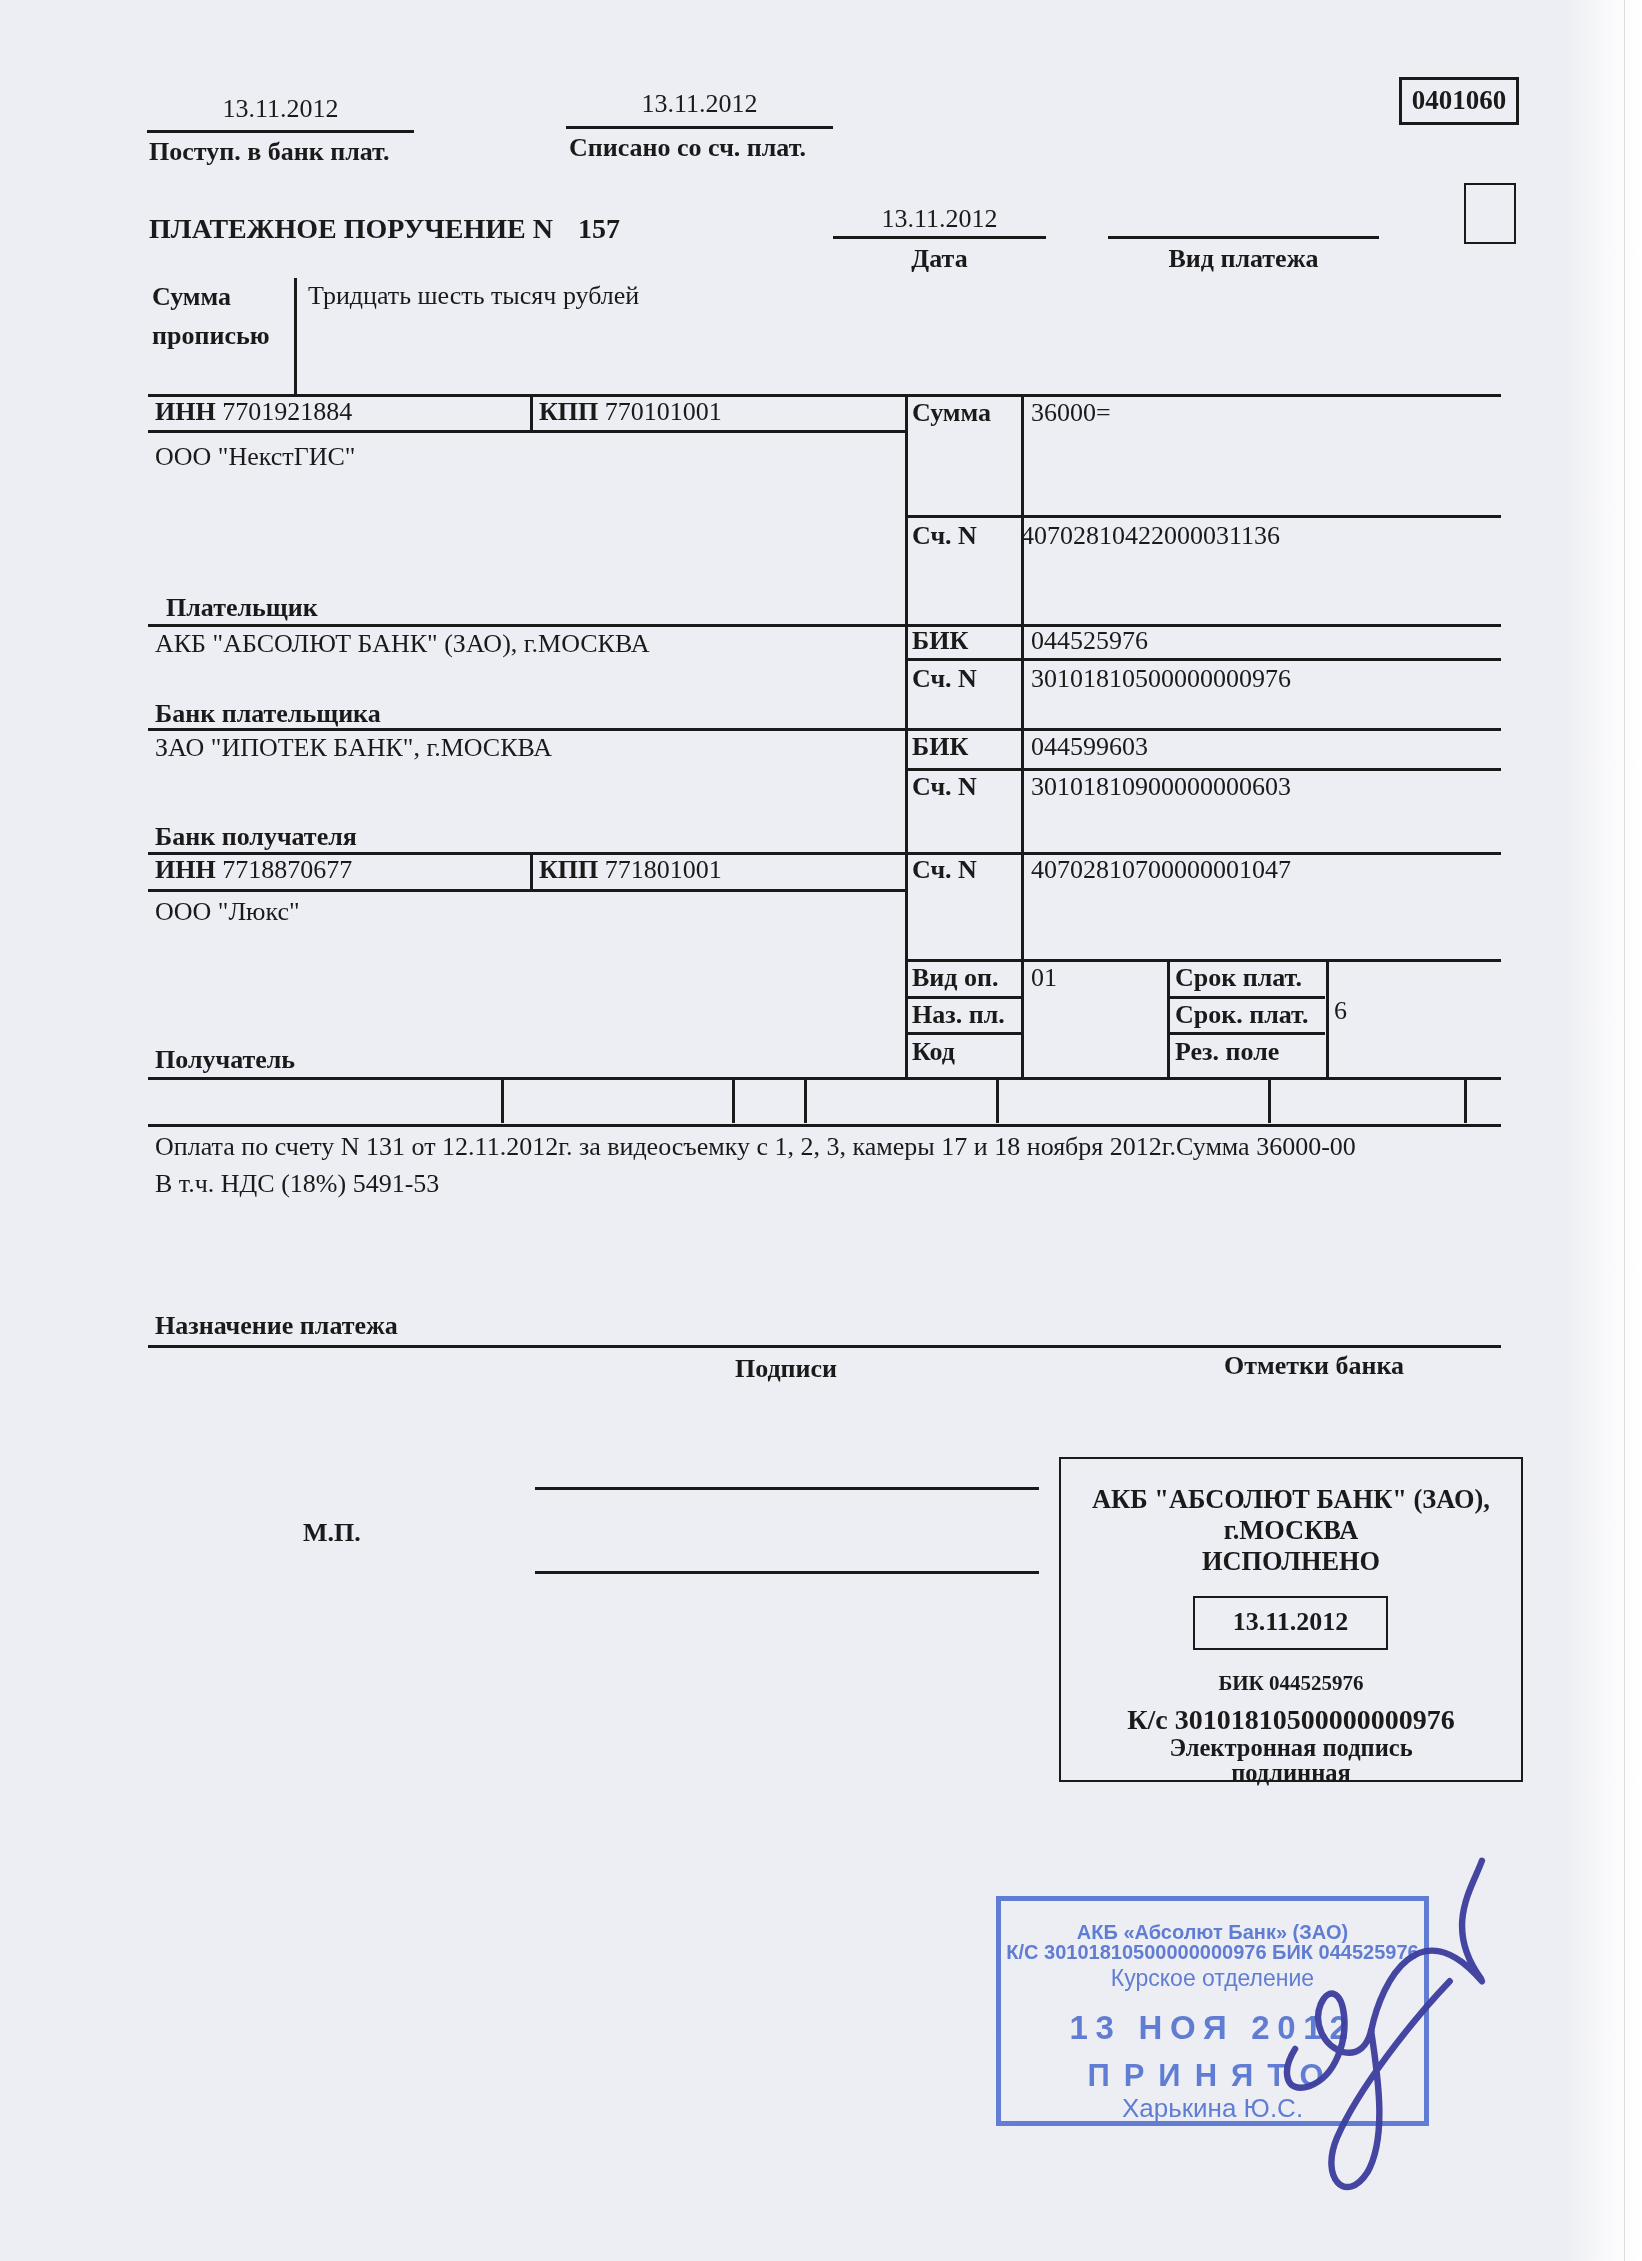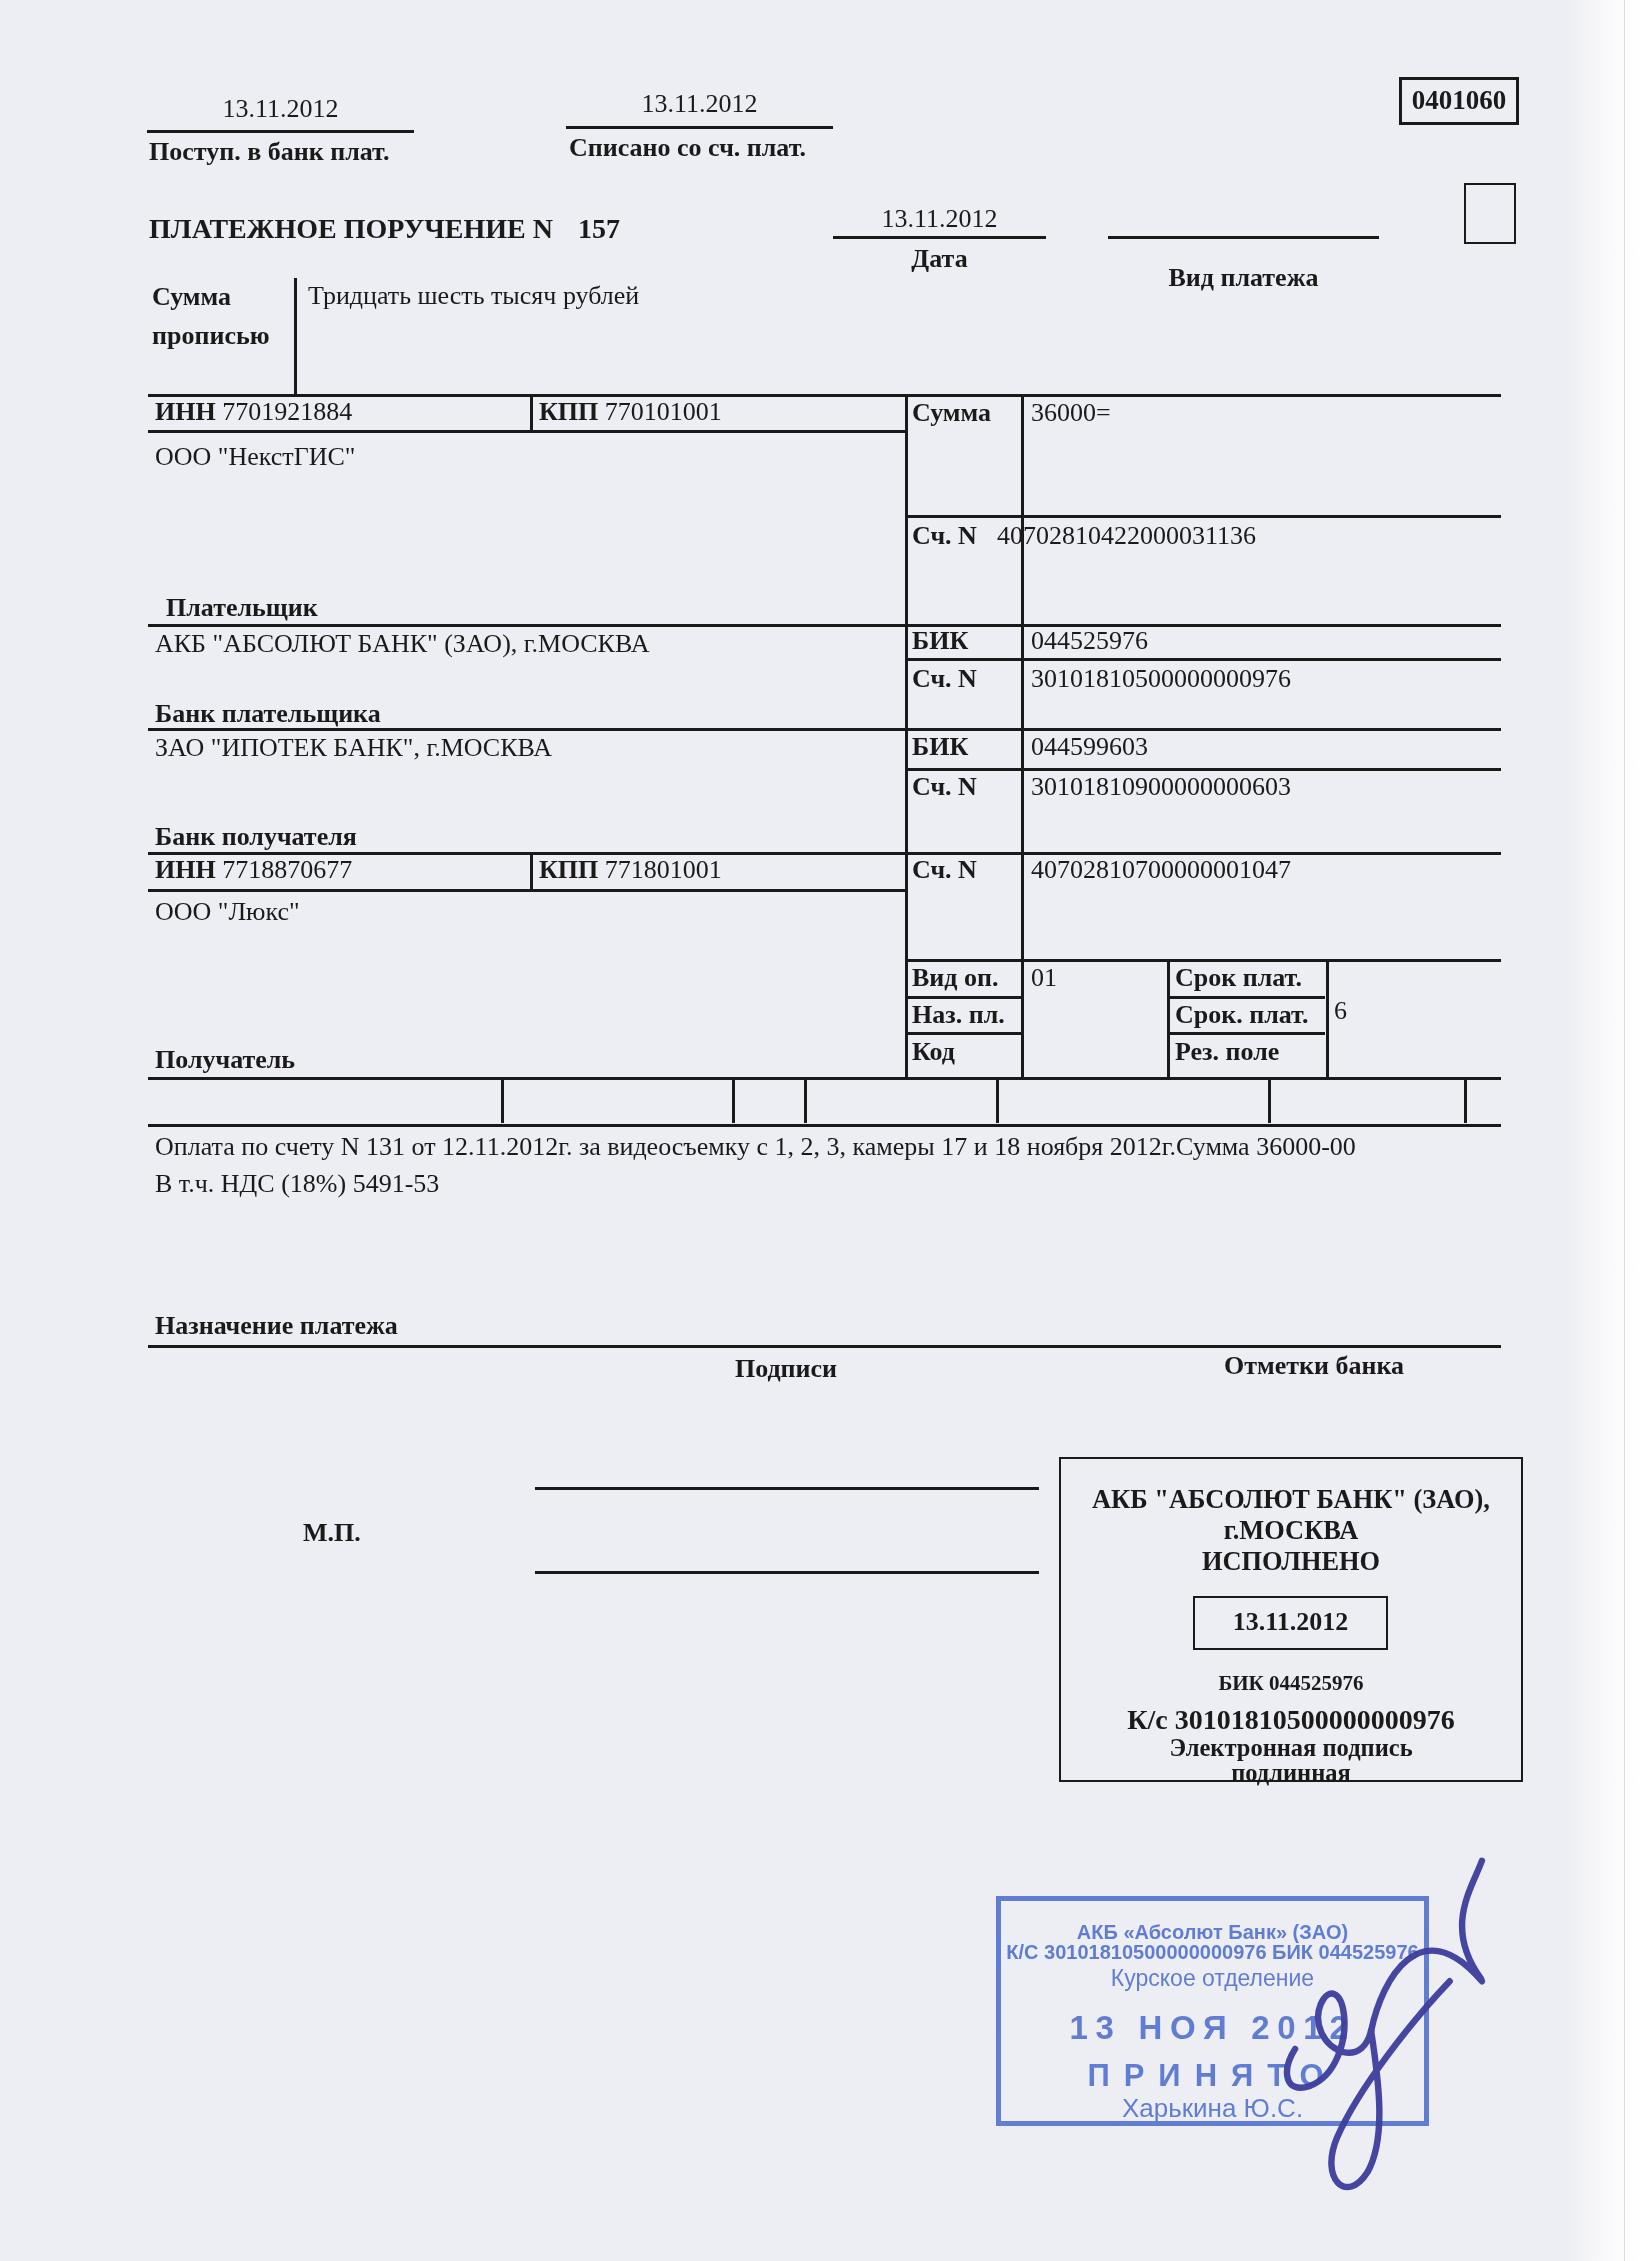--- a/index.html
+++ b/index.html
@@ -49,21 +49,21 @@
 
   <div class="t b" style="left:149px;top:214px;font-size:28px;">
     <span>ПЛАТЕЖНОЕ ПОРУЧЕНИЕ N</span>
     <span style="margin-left:18px;">157</span>
   </div>
   <div class="t c" style="left:833px;top:205px;width:213px;">13.11.2012</div>
   <div class="hl" style="left:833px;top:236px;width:213px;"></div>
   <div class="t b c" style="left:833px;top:245px;width:213px;">Дата</div>
 
   <div class="hl" style="left:1108px;top:236px;width:271px;"></div>
-  <div class="t b c" style="left:1108px;top:245px;width:271px;margin-top:19px;">Вид платежа</div>
+  <div class="t b c" style="left:1108px;top:245px;width:271px;">Вид платежа</div>
 
   <div class="box" style="left:1464px;top:183px;width:52px;height:61px;border-width:2.6px;"></div>
 
   <div class="t b" style="left:152px;top:283px;">Сумма</div>
   <div class="t b" style="left:152px;top:322px;">прописью</div>
   <div class="vl" style="left:294px;top:278px;height:116px;"></div>
   <div class="t" style="left:308px;top:282px;">Тридцать шесть тысяч рублей</div>
 
   <div class="hl" style="left:148px;top:394px;width:1353px;"></div>
   <div class="hl" style="left:148px;top:430px;width:757px;"></div>
@@ -121,21 +121,21 @@
     <span class="b">КПП</span>
     <span>771801001</span>
   </div>
   <div class="t" style="left:155px;top:898px;">ООО "Люкс"</div>
   <div class="t b" style="left:155px;top:1046px;">Получатель</div>
 
   <div class="t b" style="left:912px;top:399px;">Сумма</div>
   <div class="t" style="left:1031px;top:399px;">36000=</div>
 
   <div class="t b" style="left:912px;top:522px;">Сч. N</div>
-  <div class="t" style="left:997px;top:522px;">40702810422000031136</div>
+  <div class="t" style="left:1021px;top:522px;">40702810422000031136</div>
 
   <div class="t b" style="left:912px;top:627px;">БИК</div>
   <div class="t" style="left:1031px;top:627px;">044525976</div>
 
   <div class="t b" style="left:912px;top:665px;">Сч. N</div>
   <div class="t" style="left:1031px;top:665px;">30101810500000000976</div>
 
   <div class="t b" style="left:912px;top:733px;">БИК</div>
   <div class="t" style="left:1031px;top:733px;">044599603</div>
 

